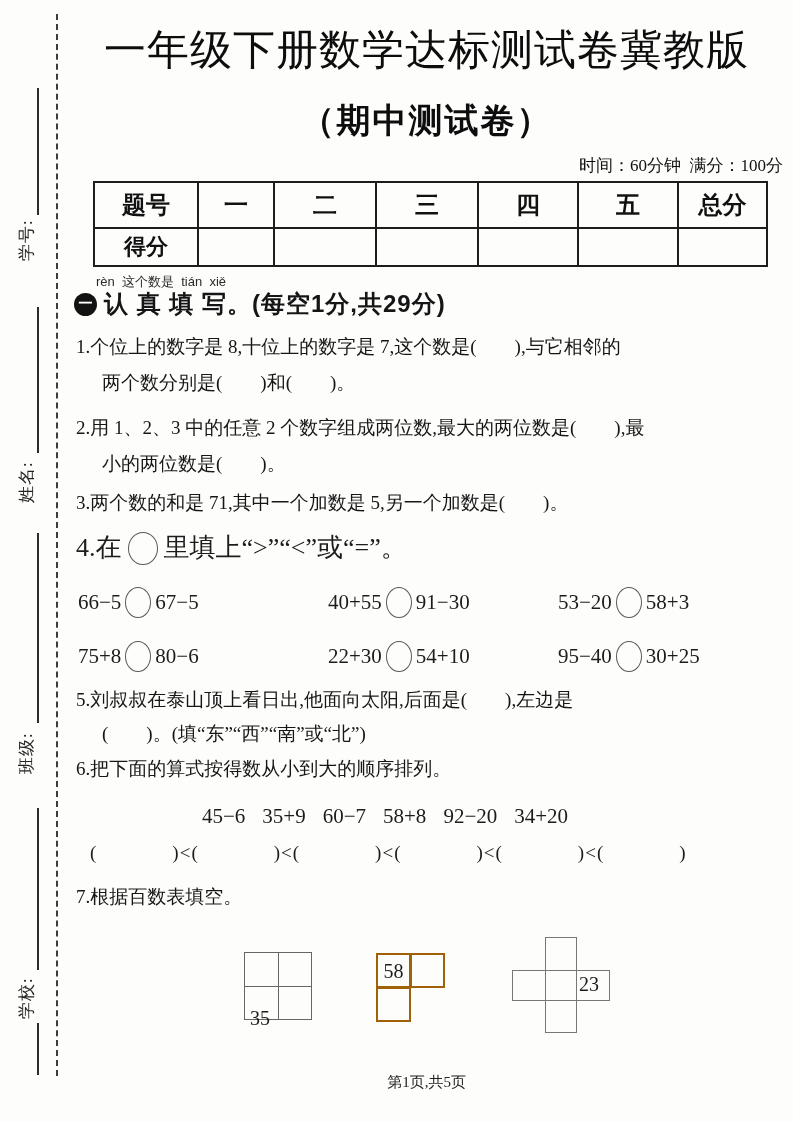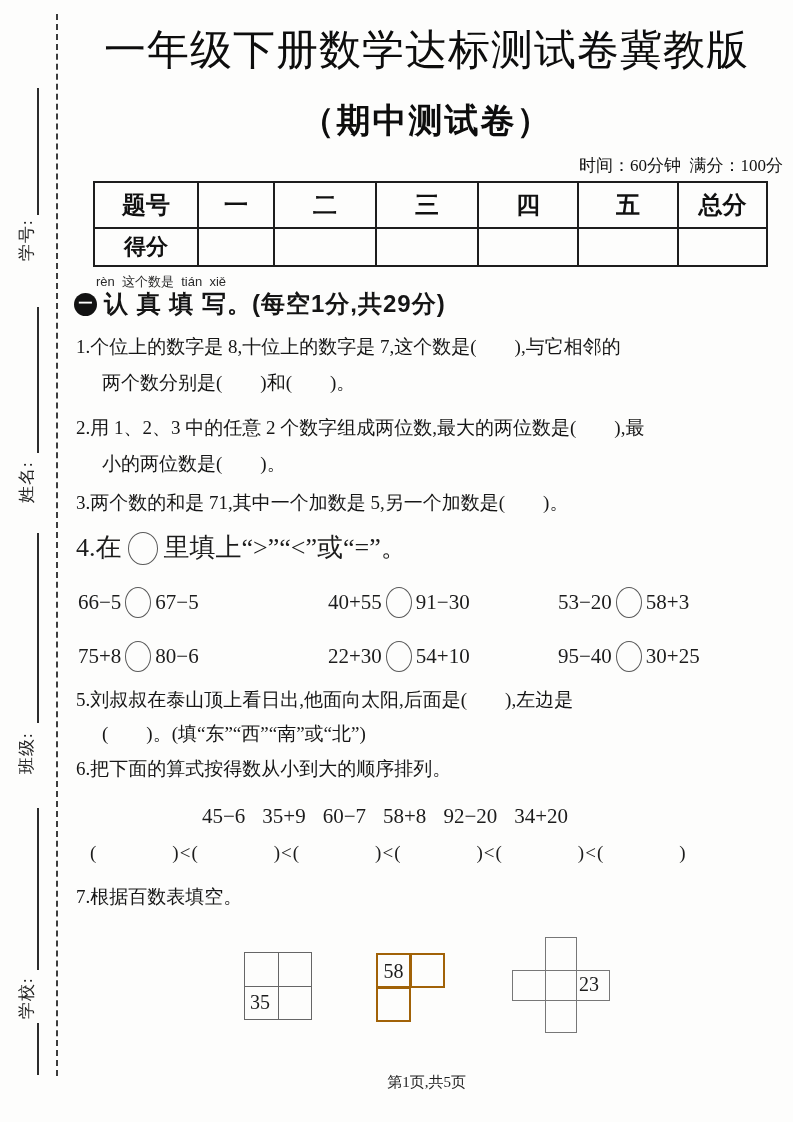--- a/index.html
+++ b/index.html
@@ -109,21 +109,21 @@
   .ans-row .blank { white-space:pre; }
   .ans-row .lt { margin:0 1px; }
   
   .grids { position:relative; margin-top:27px; height:118px; }
   .g1 {
     position:absolute; left:184px; top:16px; width:68px; height:68px;
     border:1px solid #666;
   }
   .g1::before { content:""; position:absolute; left:33px; top:0; bottom:0; width:1px; background:#666; }
   .g1::after  { content:""; position:absolute; top:33px; left:0; right:0; height:1px; background:#666; }
-  .g1 .val { position:absolute; left:5px; top:38px; font-size:20px; }
+  .g1 .val { position:absolute; left:5px; top:54px; font-size:20px; }
   .g2c { position:absolute; width:35px; height:35px; border:2px solid #a16207; }
   .g2a { left:316px; top:17px; text-align:center; font-size:20px; line-height:33px; }
   .g2b { left:350px; top:17px; }
   .g2d { left:316px; top:51px; }
   .g3v { position:absolute; left:485px; top:1px;  width:32px; height:96px; border:1px solid #777; }
   .g3h { position:absolute; left:452px; top:34px; width:98px; height:31px; border:1px solid #777; }
   .g3val { position:absolute; left:519px; top:37px; font-size:20px; }
   
   .footer { margin-top:19px; text-align:center; font-size:15px; color:#222; }
 </style>

